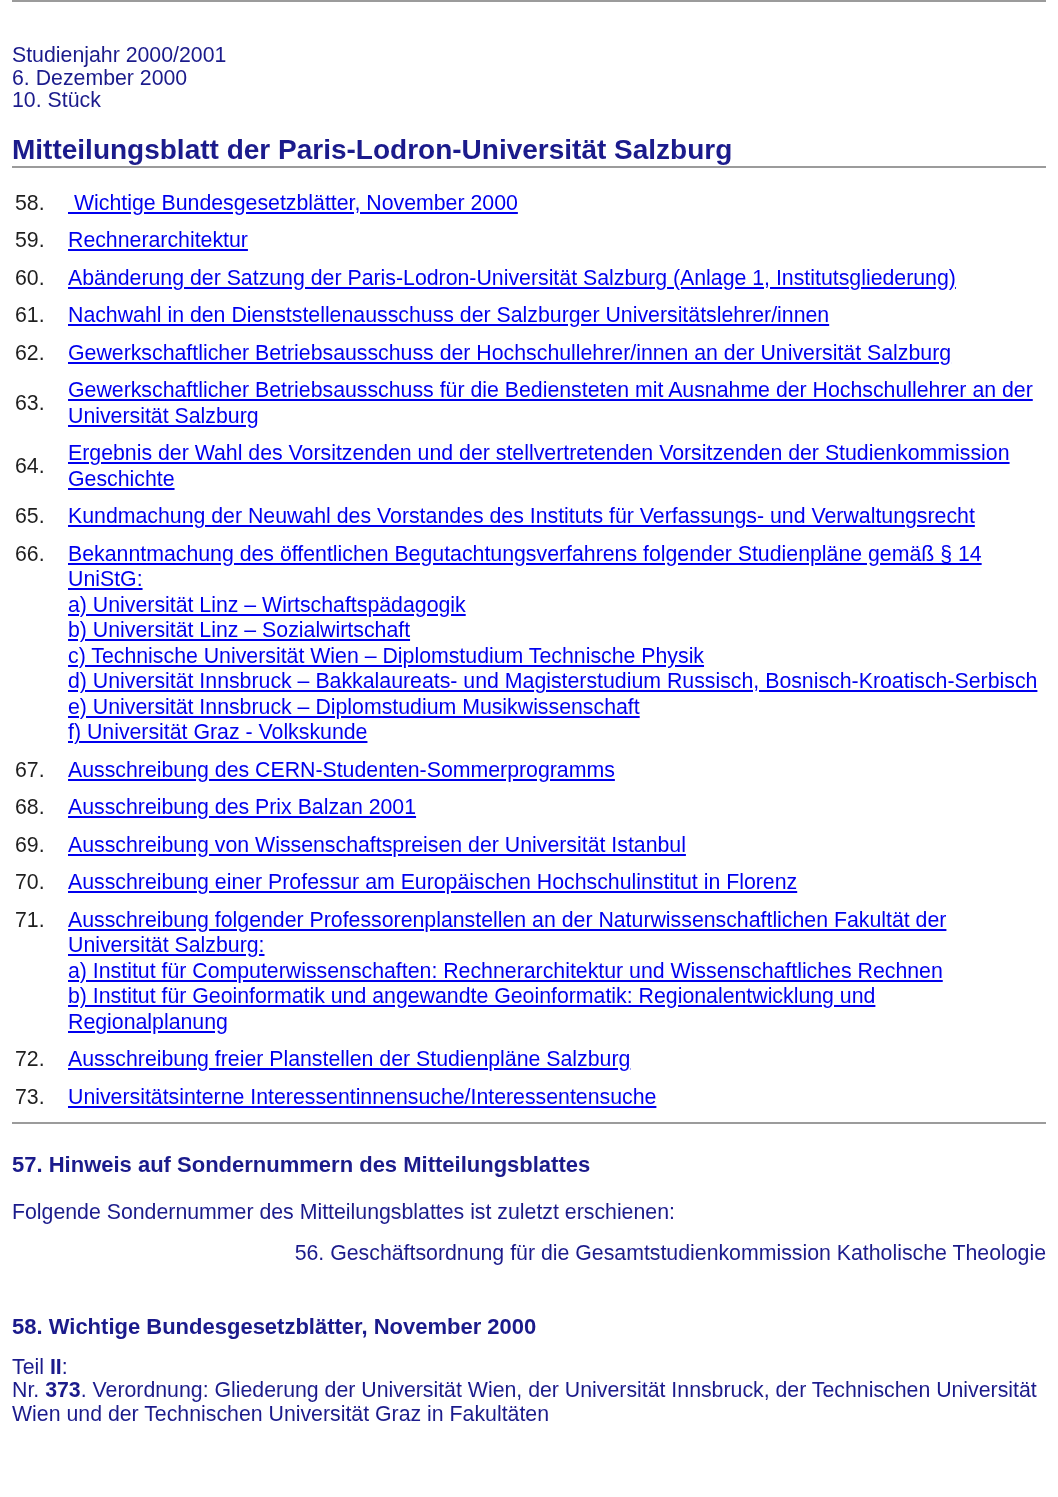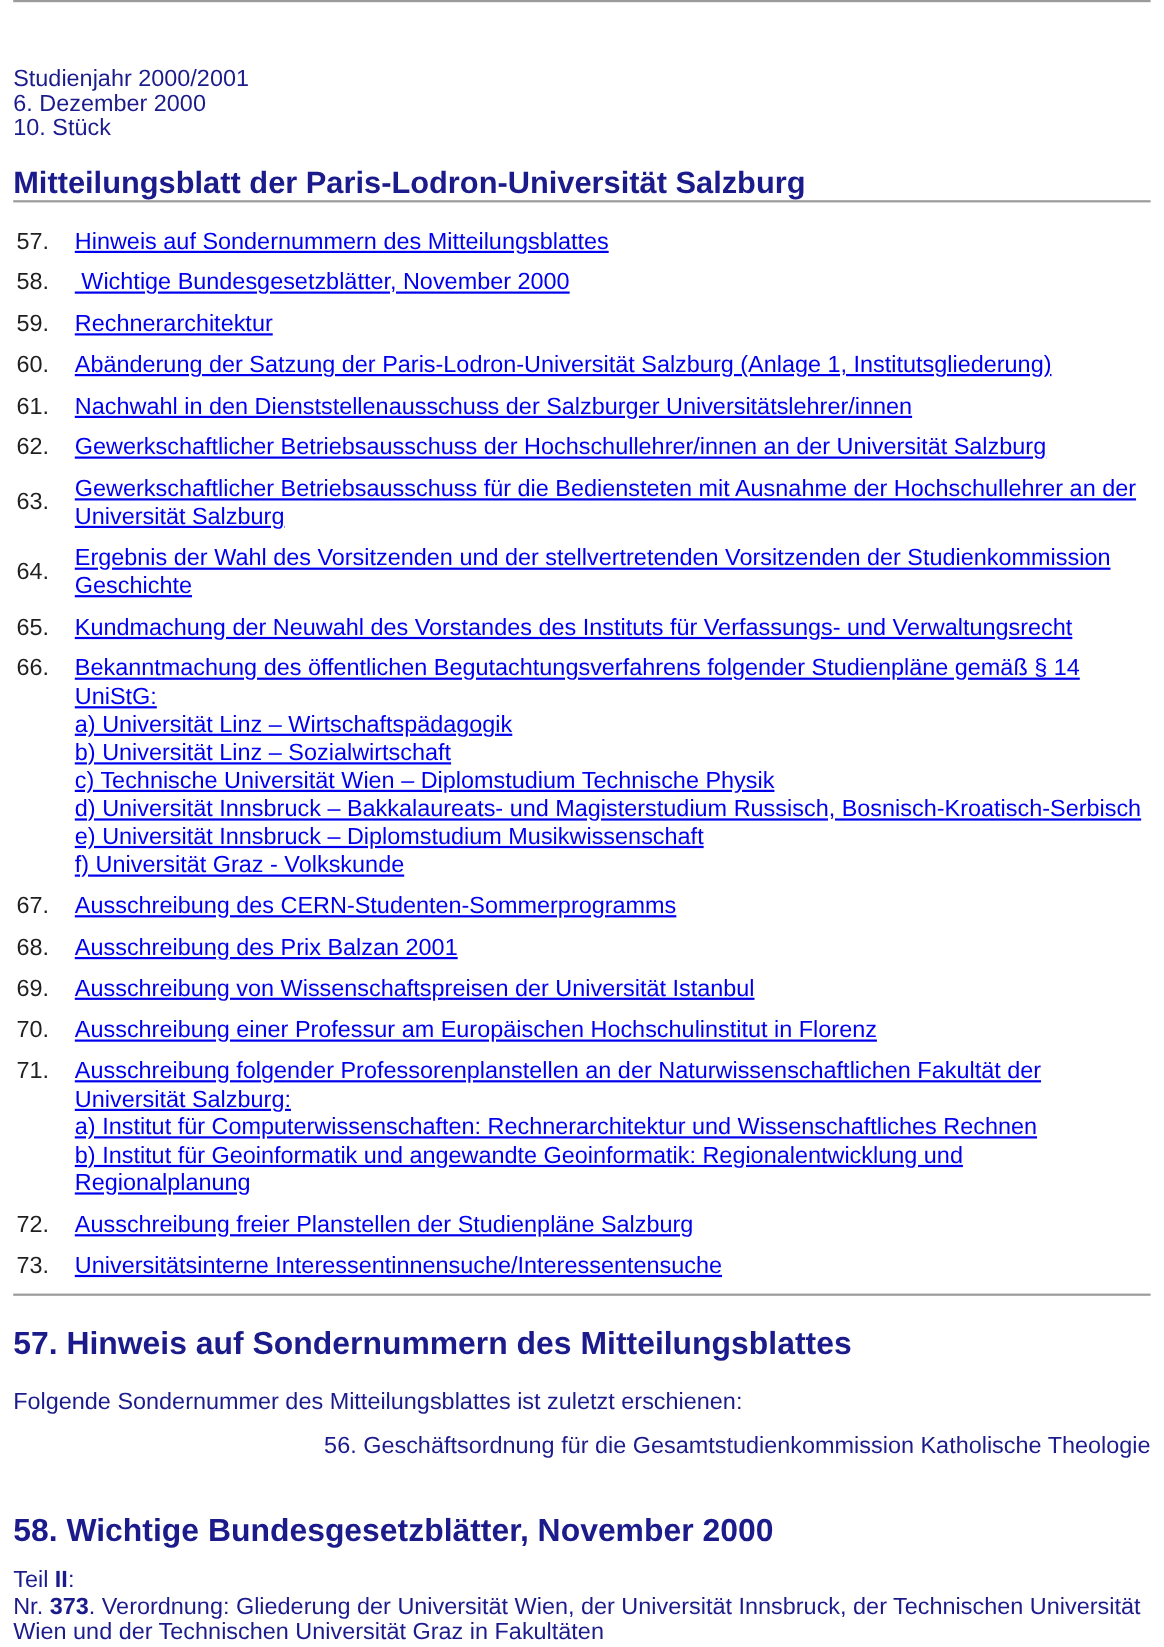--- a/index.html
+++ b/index.html
@@ -11,21 +11,21 @@
   html,body{margin:0;padding:0;background:#fff;}
   body{
     font-family:"Liberation Sans", sans-serif;
     color:var(--navy);
     font-size:21.3px;
     width:1058px;
   }
   .page{width:1034px;padding:0 12px 20px 12px;}
   hr.rule{border:none;border-top:2px solid var(--rule);margin:0;height:0;}
   .top-rule{margin-top:10px;}
-  .masthead{margin:58px 0 0 0;line-height:22.6px;}
+  .masthead{margin:42px 0 0 0;line-height:22.6px;}
   .doc-title{
     margin:23px 0 0 0;
     font-size:28px;
     font-weight:bold;
     color:var(--navy);
     line-height:1.1;
   }
   .title-rule{margin-top:25px;}
   .toc{margin:23px 0 0 0;padding:0 0 0 3px;}
   .toc-item{
@@ -38,21 +38,21 @@
   .toc-num{flex:0 0 53px;color:var(--num);}
   .toc-links{width:972px;}
   a.toc-link{
     display:block;
     color:var(--link);
     text-decoration:underline;
     cursor:pointer;
   }
   .section-rule{margin-top:16px;}
   .section-heading{
-    font-size:29px;
+    font-size:22px;
     font-weight:bold;
     margin:28px 0 0 0;
     color:var(--navy);
     line-height:1.15;
   }
   .section-heading.h58{margin-top:49px;}
   .body-para{margin:24px 0 0 0;line-height:23.5px;}
   .body-para.tight{margin-top:17px;text-align:right;}
   .body-para.law{margin-top:16px;}
 </style>
@@ -68,26 +68,20 @@
     <span>6. Dezember 2000</span><br>
     <span>10. Stück</span>
   </p>
 
   <h1 class="doc-title">Mitteilungsblatt der Paris-Lodron-Universität Salzburg</h1>
 
   <hr class="rule title-rule">
 
   <div class="toc">
       <div class="toc-item">
-        <span class="toc-num">57.</span>
-        <span class="toc-links">
-          <a class="toc-link" href="#">Hinweis auf Sondernummern des Mitteilungsblattes</a>
-        </span>
-      </div>
-      <div class="toc-item">
         <span class="toc-num">58.</span>
         <span class="toc-links">
           <a class="toc-link" href="#">&nbsp;Wichtige Bundesgesetzblätter, November 2000</a>
         </span>
       </div>
       <div class="toc-item">
         <span class="toc-num">59.</span>
         <span class="toc-links">
           <a class="toc-link" href="#">Rechnerarchitektur</a>
         </span>

